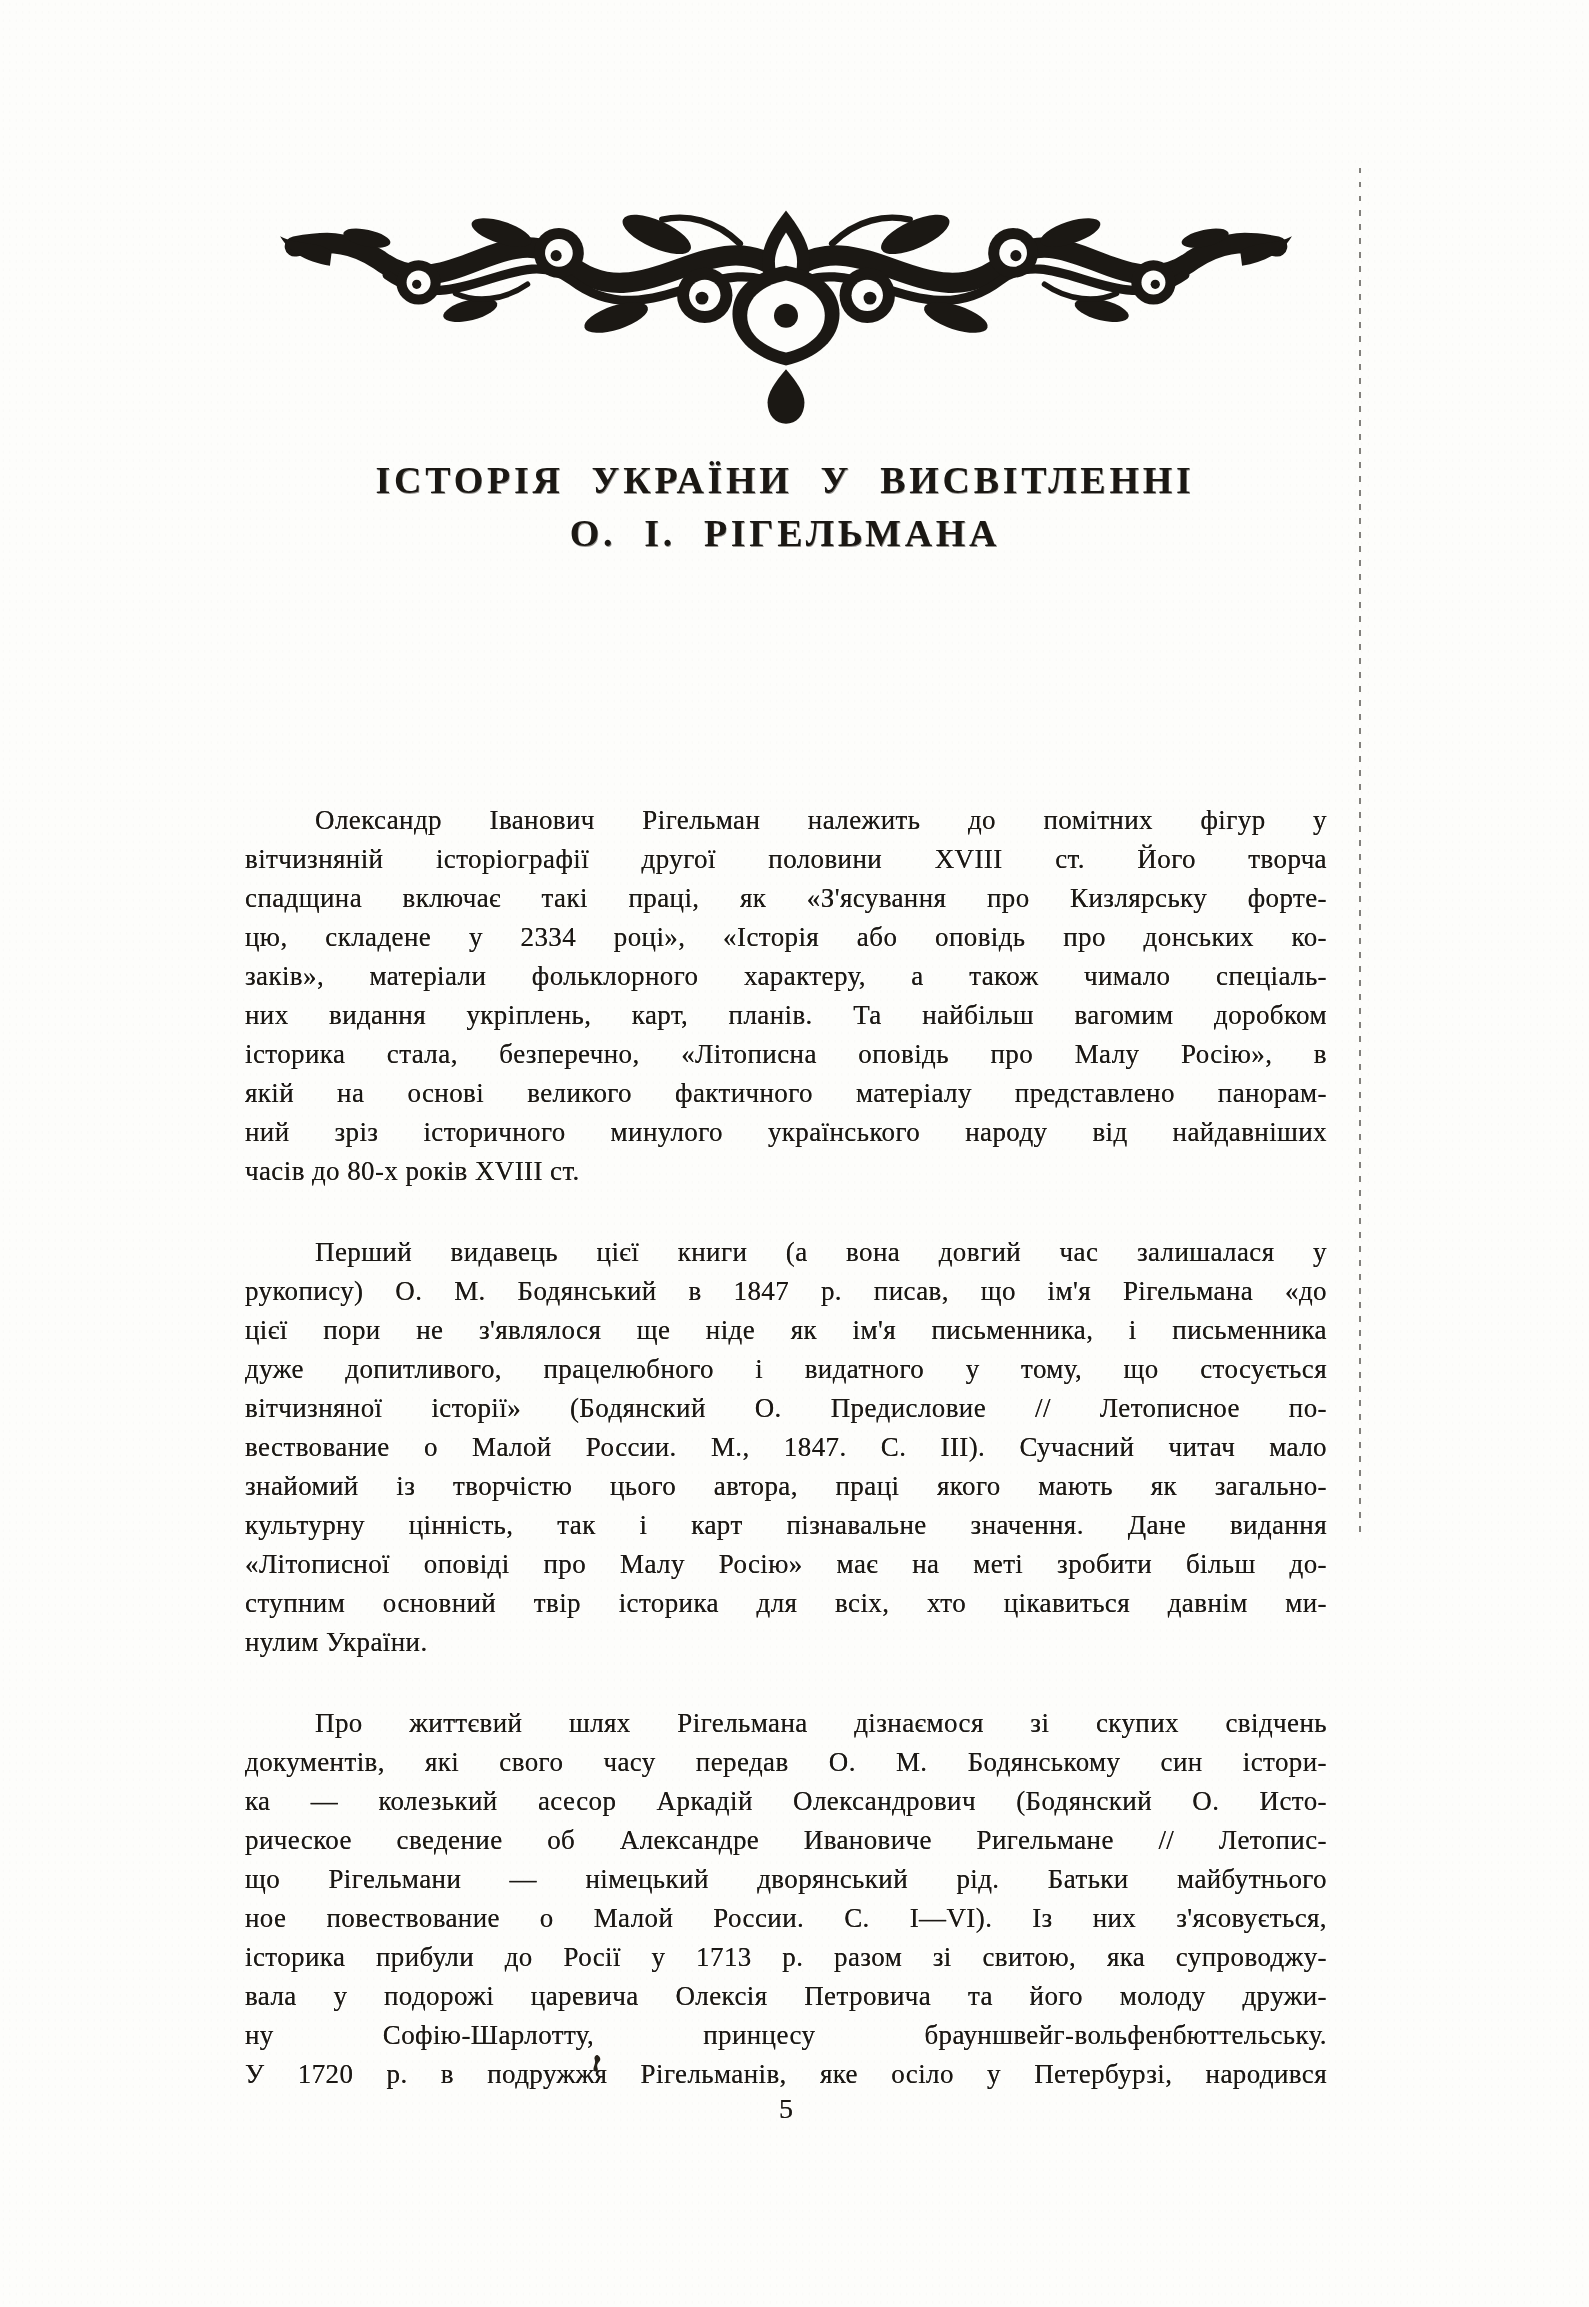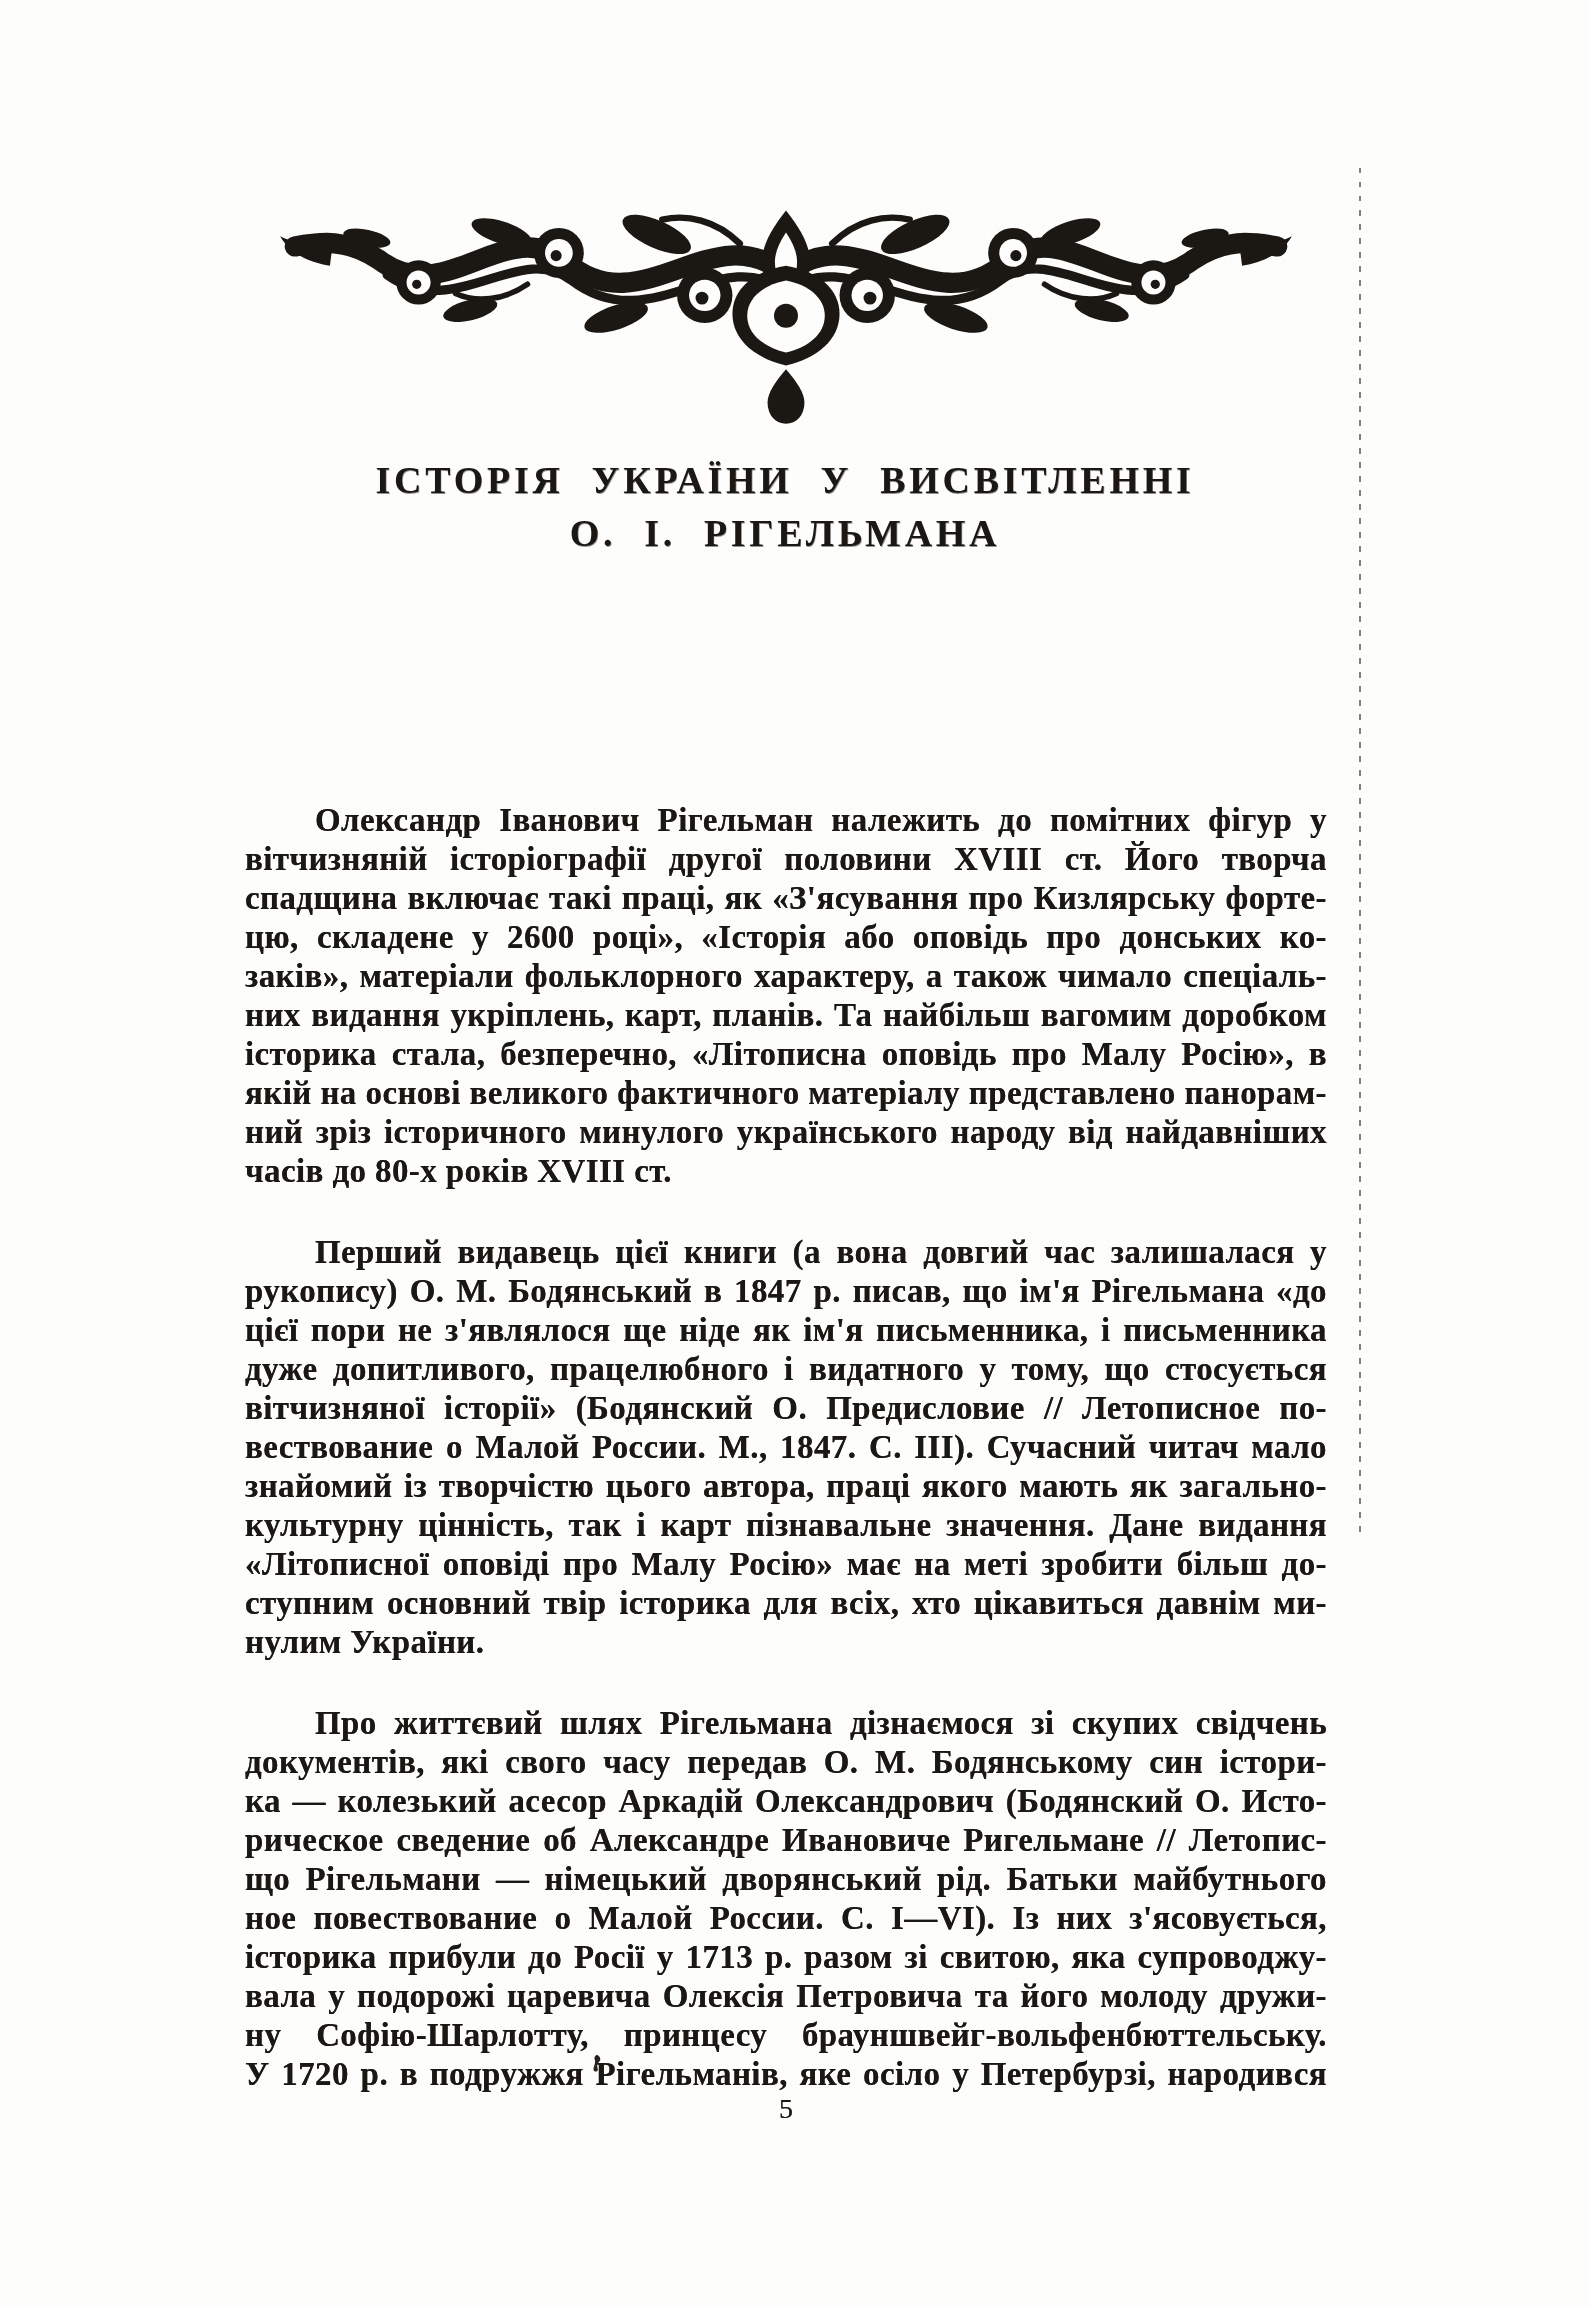--- a/index.html
+++ b/index.html
@@ -34,30 +34,29 @@
     letter-spacing: 3.7px;
     word-spacing: 14.8px;
     text-shadow: 0.6px 0.7px 0 rgba(25,20,15,0.45);
     white-space: nowrap;
   }
   .body-block {
     position: absolute; left: 245px; top: 801px; width: 1082px;
   }
   .paragraph { margin: 0 0 42px 0; }
   .para-line {
-    font-size: 33px;
+    font-size: 27px;
     line-height: 39px;
     height: 39px;
     letter-spacing: 0.4px;
     text-align: justify;
     text-align-last: justify;
     text-shadow: 0 0 0.6px rgba(27,24,20,0.8);
     overflow: hidden;
     white-space: nowrap;
-    font-weight: bold;
   }
   .para-line.first-line { padding-left: 70px; }
   .para-line.flush-last { text-align-last: left; }
   .page-number {
     position: absolute; left: 245px; top: 2093px; width: 1082px;
     text-align: center;
     font-size: 28px;
     text-shadow: 0 0 0.6px rgba(27,24,20,0.8);
   }
   .edge-dashes {
@@ -113,21 +112,21 @@
   <div class="title-block">
     <div class="title-line">ІСТОРІЯ УКРАЇНИ У ВИСВІТЛЕННІ</div>
     <div class="title-line">О. І. РІГЕЛЬМАНА</div>
   </div>
 
   <div class="body-block">
     <div class="paragraph">
         <div class="para-line first-line">Олександр Іванович Рігельман належить до помітних фігур у</div>
         <div class="para-line">вітчизняній історіографії другої половини XVIII ст. Його творча</div>
         <div class="para-line">спадщина включає такі праці, як «З'ясування про Кизлярську форте-</div>
-        <div class="para-line">цю, складене у 2600 році», «Історія або оповідь про донських ко-</div>
+        <div class="para-line">цю, складене у 2334 році», «Історія або оповідь про донських ко-</div>
         <div class="para-line">заків», матеріали фольклорного характеру, а також чимало спеціаль-</div>
         <div class="para-line">них видання укріплень, карт, планів. Та найбільш вагомим доробком</div>
         <div class="para-line">історика стала, безперечно, «Літописна оповідь про Малу Росію», в</div>
         <div class="para-line">якій на основі великого фактичного матеріалу представлено панорам-</div>
         <div class="para-line">ний зріз історичного минулого українського народу від найдавніших</div>
         <div class="para-line flush-last">часів до 80-х років XVIII ст.</div>
       </div>
     <div class="paragraph">
         <div class="para-line first-line">Перший видавець цієї книги (а вона довгий час залишалася у</div>
         <div class="para-line">рукопису) О. М. Бодянський в 1847 р. писав, що ім'я Рігельмана «до</div>

